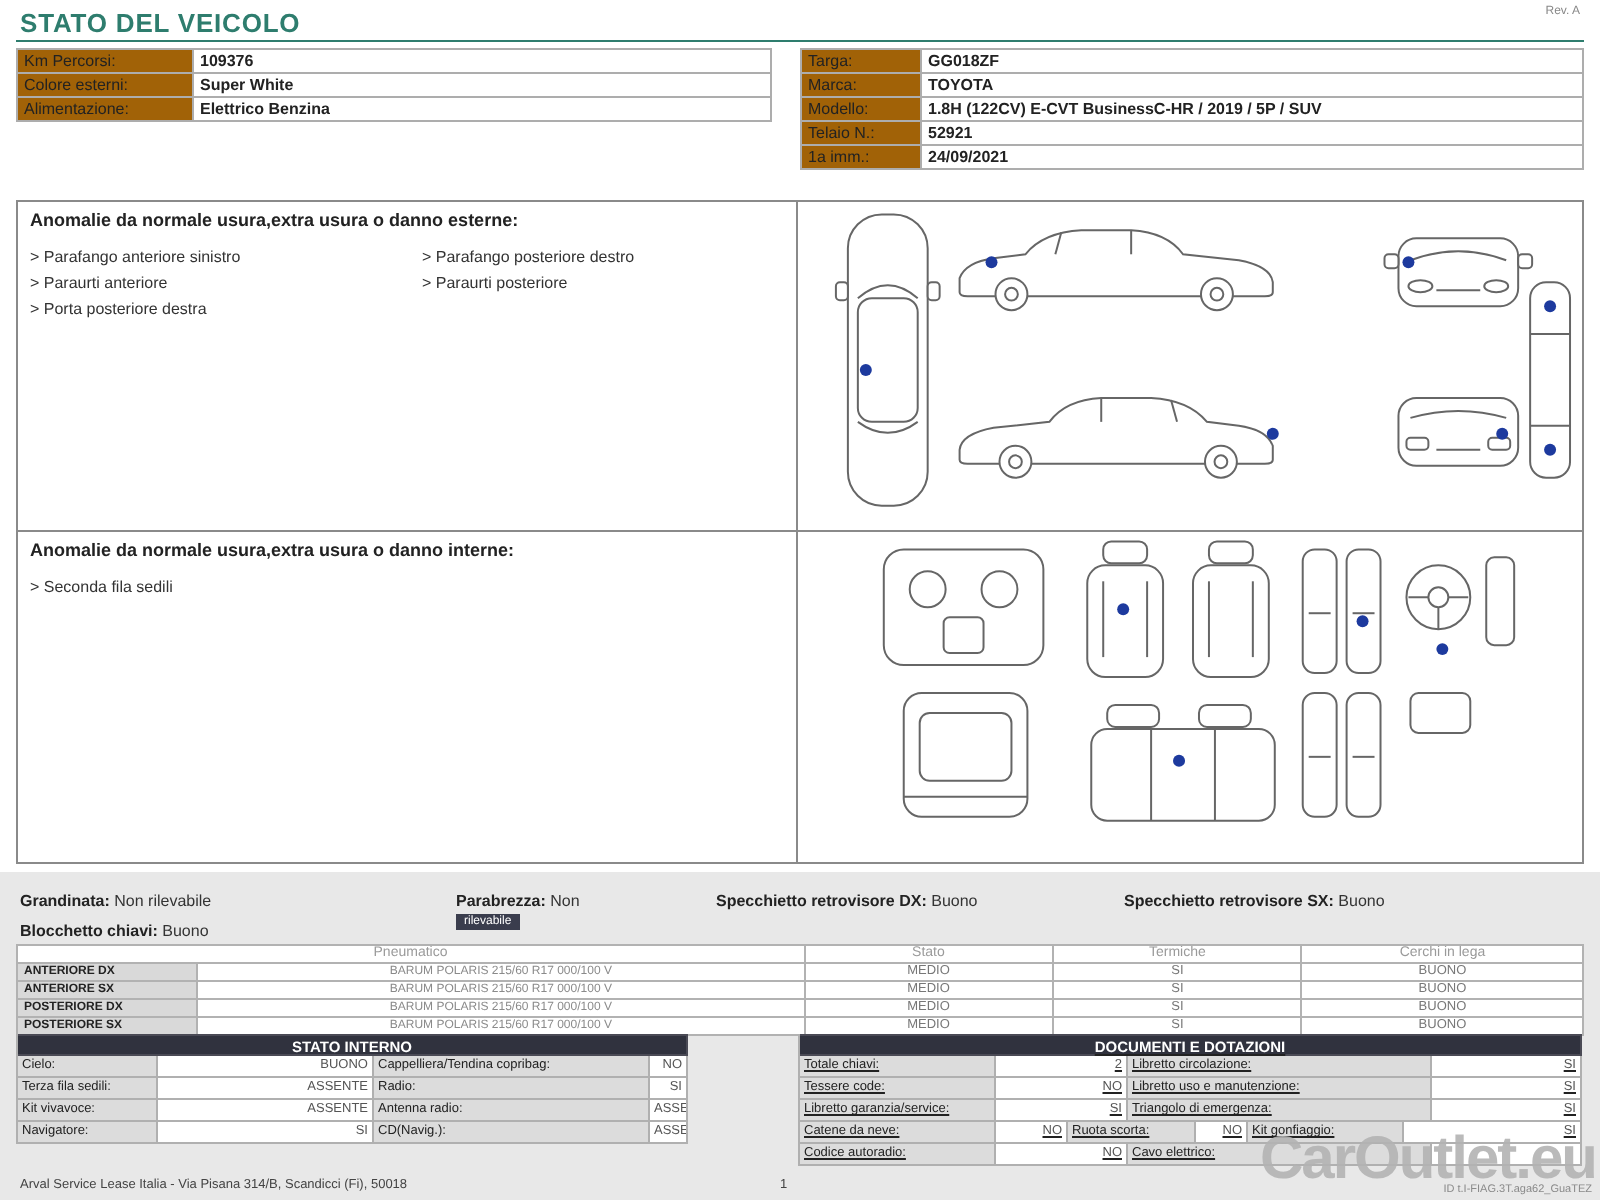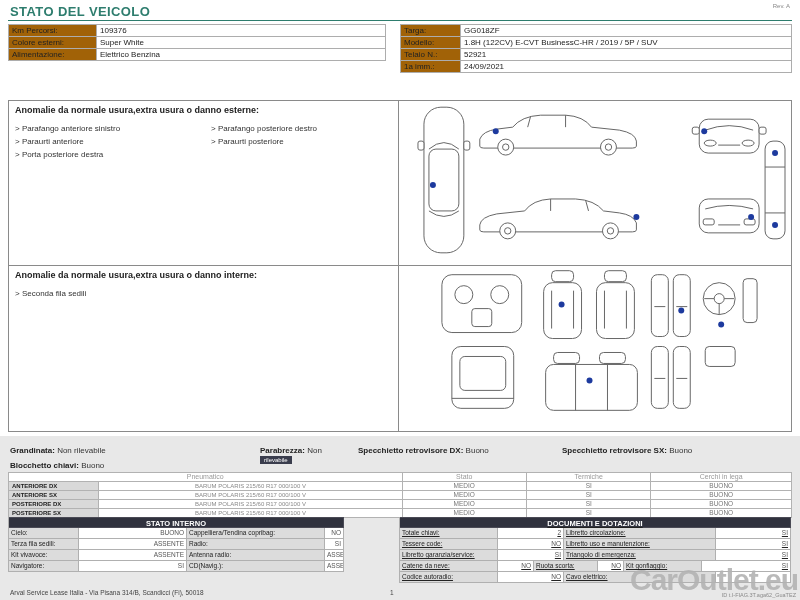--- a/index.html
+++ b/index.html
@@ -9,21 +9,21 @@
     font-family:"Liberation Sans", sans-serif; color:#222; overflow:hidden;
   }
   
   .title { position:absolute; left:10px; top:4px; font-size:13px; font-weight:bold; color:#2e7d6e; letter-spacing:.4px; }
   .rev { position:absolute; right:10px; top:3px; font-size:6px; color:#888; }
   .hrule { position:absolute; left:8px; right:8px; top:20px; border-top:1px solid #2e7d6e; }
   
   table.info { position:absolute; border-collapse:collapse; font-size:8px; table-layout:fixed; }
   table.info td { border:1px solid #adadad; padding:0 3px; height:12px; line-height:11px; overflow:hidden; white-space:nowrap; }
   table.info td.lbl { background:#a16207; color:#222; }
-  table.info td.val { font-weight:normal; }
+  table.info td.val { font-weight:bold; }
   .info-l { left:8px; top:24px; width:378px; }
   .info-l td.lbl { width:88px; }
   .info-r { left:400px; top:24px; width:392px; }
   .info-r td.lbl { width:60px; }
   
   .mainbox { position:absolute; left:8px; top:100px; width:784px; height:332px; border:1px solid #8a8a8a;padding-left:44px; }
   .sect { position:absolute; left:0; width:100%; height:165px; }
   .sect-ext { top:0; border-bottom:1px solid #8a8a8a; }
   .sect-int { top:165px; }
   .sect-text { position:absolute; left:0; top:0; width:390px; height:100%; border-right:1px solid #8a8a8a; padding:4px 6px; }
@@ -33,21 +33,21 @@
   .c1 { width:196px; }
   .c2 { flex:1; }
   .sect-diagram { position:absolute; left:391px; top:0; right:0; height:100%; }
   svg.diagram { width:100%; height:100%; display:block; }
   
   .bottom { position:absolute; left:0; top:436px; width:800px; height:164px; background:#e8e8e8; }
   .sum-item { position:absolute; font-size:8px; white-space:nowrap; }
   .sum-item .sl { font-weight:bold; }
   .sum-item .sv { font-weight:normal; color:#333; }
   .s0 { left:10px; top:10px; }
-  .s1 { left:228px; top:10px;margin-left:32px; }
+  .s1 { left:228px; top:10px; }
   .s2 { left:358px; top:10px; }
   .s3 { left:562px; top:10px; }
   .s4 { left:10px; top:25px; }
   .badge { display:inline-block; background:#3a3d4d; color:#fff; font-size:6px; padding:1px 4px; margin-top:1px; }
   
   table.tires { position:absolute; left:8px; top:36px; width:784px; border-collapse:collapse; font-size:6.5px; table-layout:fixed; }
   table.tires th, table.tires td { border:1px solid #b2b2b2; height:9px; line-height:8px; padding:0 3px; overflow:hidden; white-space:nowrap; background:#fff; }
   table.tires th { font-weight:normal; color:#9a9a9a; text-align:center; font-size:7px; }
   table.tires td.pos { background:#d9d9d9; font-weight:bold; font-size:6px; color:#222; }
   table.tires td.tire { text-align:center; color:#8a8a8a; font-size:6px; }
@@ -95,20 +95,24 @@
       <td class="val">Elettrico Benzina</td>
     </tr>
   </tbody>
     </table>
 
   <table class="info info-r">
     <tbody>
         <tr>
       <td class="lbl">Targa:</td>
       <td class="val">GG018ZF</td>
+    </tr>
+    <tr>
+      <td class="lbl">Marca:</td>
+      <td class="val">TOYOTA</td>
     </tr>
     <tr>
       <td class="lbl">Modello:</td>
       <td class="val">1.8H (122CV) E-CVT BusinessC-HR / 2019 / 5P / SUV</td>
     </tr>
     <tr>
       <td class="lbl">Telaio N.:</td>
       <td class="val">52921</td>
     </tr>
     <tr>

